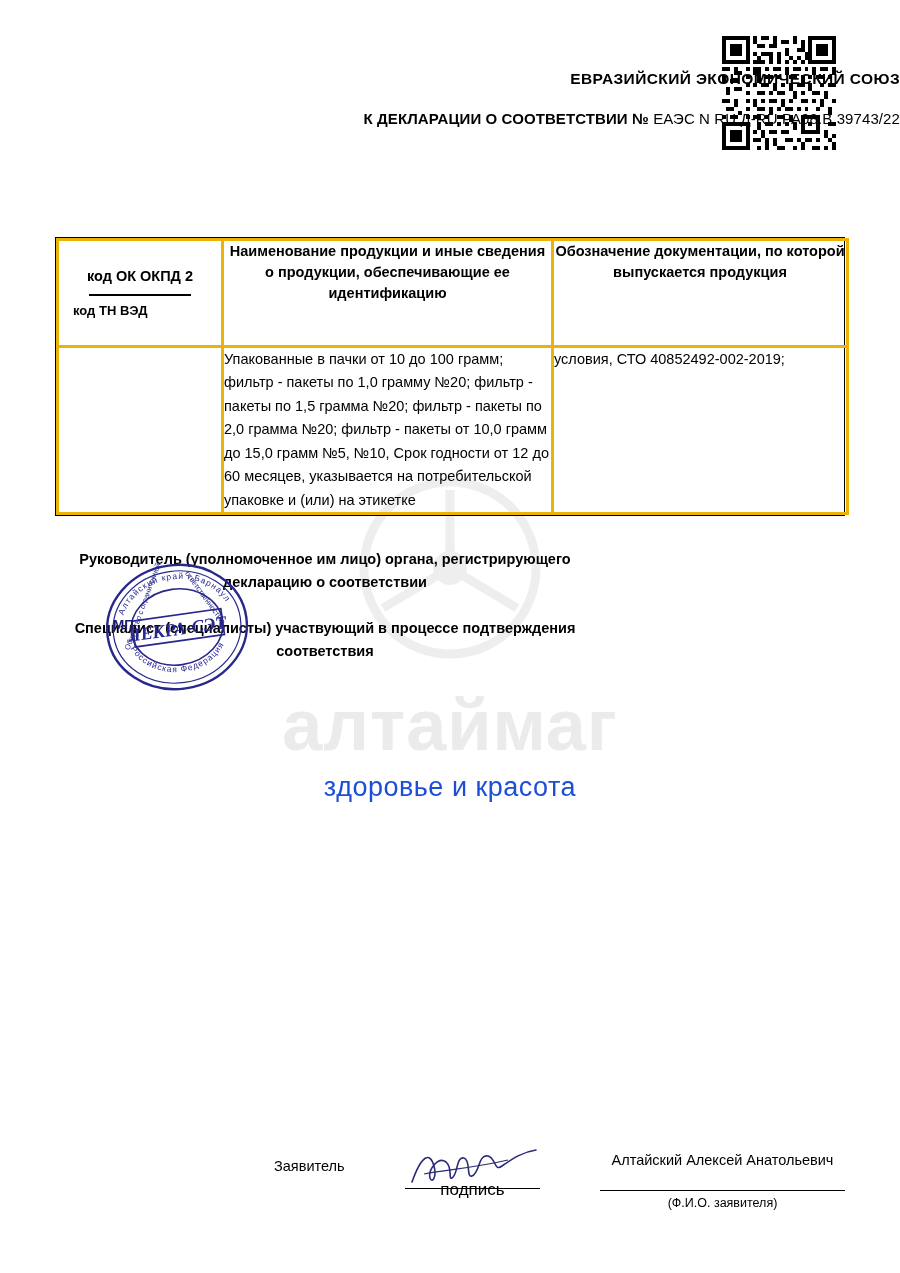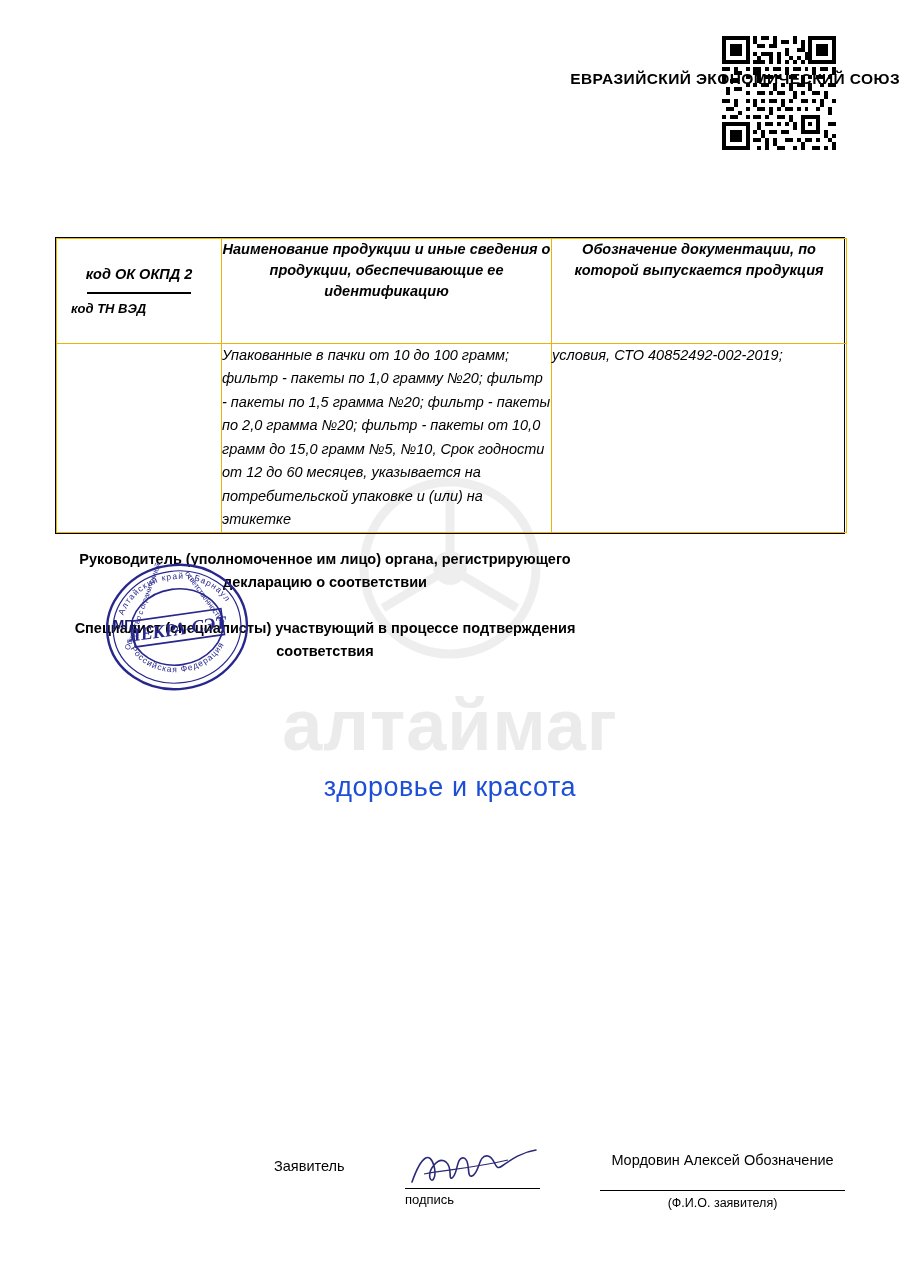--- a/index.html
+++ b/index.html
@@ -68,24 +68,23 @@
     border: 1px solid #000;
     border-collapse: collapse;
     box-sizing: border-box;
   }
   table.doc-table {
     border-collapse: collapse;
     width: 790px;
     table-layout: fixed;
   }
   table.doc-table td {
-    border: 1px solid #eab308;
+    border: 3px solid #eab308;
     vertical-align: top;
     padding: 0;
-    font-style: italic;
   }
   .col1 { width: 165px; }
   .col2 { width: 330px; }
   .col3 { width: 295px; }
 
   .hd-cell {
     text-align: center;
     font-weight: bold;
     font-size: 14.5px;
     line-height: 1.45;
@@ -205,24 +204,24 @@
   .f-sign-line {
     position: absolute;
     left: 405px;
     top: 48px;
     width: 135px;
     border-bottom: 1px solid #000;
   }
   .f-sign-word {
     position: absolute;
     left: 405px;
-    top: 52px;
+    top: 40px;
     width: 135px;
-    text-align: left;
-    font-size: 13px;
+    text-align: center;
+    font-size: 17px;
   }
   .f-scribble {
     position: absolute;
     left: 404px;
     top: 4px;
     width: 140px;
     height: 46px;
   }
   .f-name {
     position: absolute;
@@ -410,20 +409,24 @@
         <rect x="20" y="27" width="1" height="2"></rect>
           <rect x="23" y="28" width="2" height="1"></rect>
         <rect x="26" y="28" width="1" height="1"></rect>
           <rect x="28" y="27" width="1" height="2"></rect>
       </g>
     </svg>
   </div>
 
   <div class="header">
     <div class="hdr-line1">ЕВРАЗИЙСКИЙ ЭКОНОМИЧЕСКИЙ СОЮЗ</div>
+    <div class="hdr-line3">
+      <span class="bold">К ДЕКЛАРАЦИИ О СООТВЕТСТВИИ №</span>
+      <span class="reg">ЕАЭС N RU Д-RU.РА08.В.39743/22</span>
+    </div>
   </div>
 
   <div class="wm">
     <svg class="wm-logo" viewBox="0 0 200 200">
       <circle cx="100" cy="100" r="86" fill="none" stroke="#ededed" stroke-width="9"></circle>
       <path d="M100 100 L100 22" stroke="#ededed" stroke-width="9" fill="none"></path>
       <path d="M100 100 L33 140" stroke="#ededed" stroke-width="9" fill="none"></path>
       <path d="M100 100 L167 140" stroke="#ededed" stroke-width="9" fill="none"></path>
       <circle cx="100" cy="100" r="17" fill="#ededed"></circle>
     </svg>
@@ -486,18 +489,18 @@
   <div class="footer">
     <div class="f-label">Заявитель</div>
 
     <svg class="f-scribble" viewBox="0 0 140 46">
       <path d="M8 38 C 18 10, 26 8, 30 22 C 33 33, 28 40, 26 34 C 24 26, 34 12, 42 18 C 49 24, 44 36, 48 34 C 54 31, 52 12, 60 14 C 67 16, 62 34, 68 32 C 76 29, 74 10, 84 12 C 92 14, 90 28, 98 22 C 108 15, 118 8, 132 6" fill="none" stroke="#2a2a78" stroke-width="1.6" stroke-linecap="round"></path>
       <path d="M20 30 C 40 26, 70 24, 104 16" fill="none" stroke="#2a2a78" stroke-width="1.2"></path>
     </svg>
     <div class="f-sign-line"></div>
     <div class="f-sign-word">подпись</div>
 
-    <div class="f-name">Мордовин Алексей Обозначение</div>
+    <div class="f-name">Алтайский Алексей Анатольевич</div>
     <div class="f-name-line"></div>
     <div class="f-fio">(Ф.И.О. заявителя)</div>
   </div>
 
 </div>
 
 </body></html>

